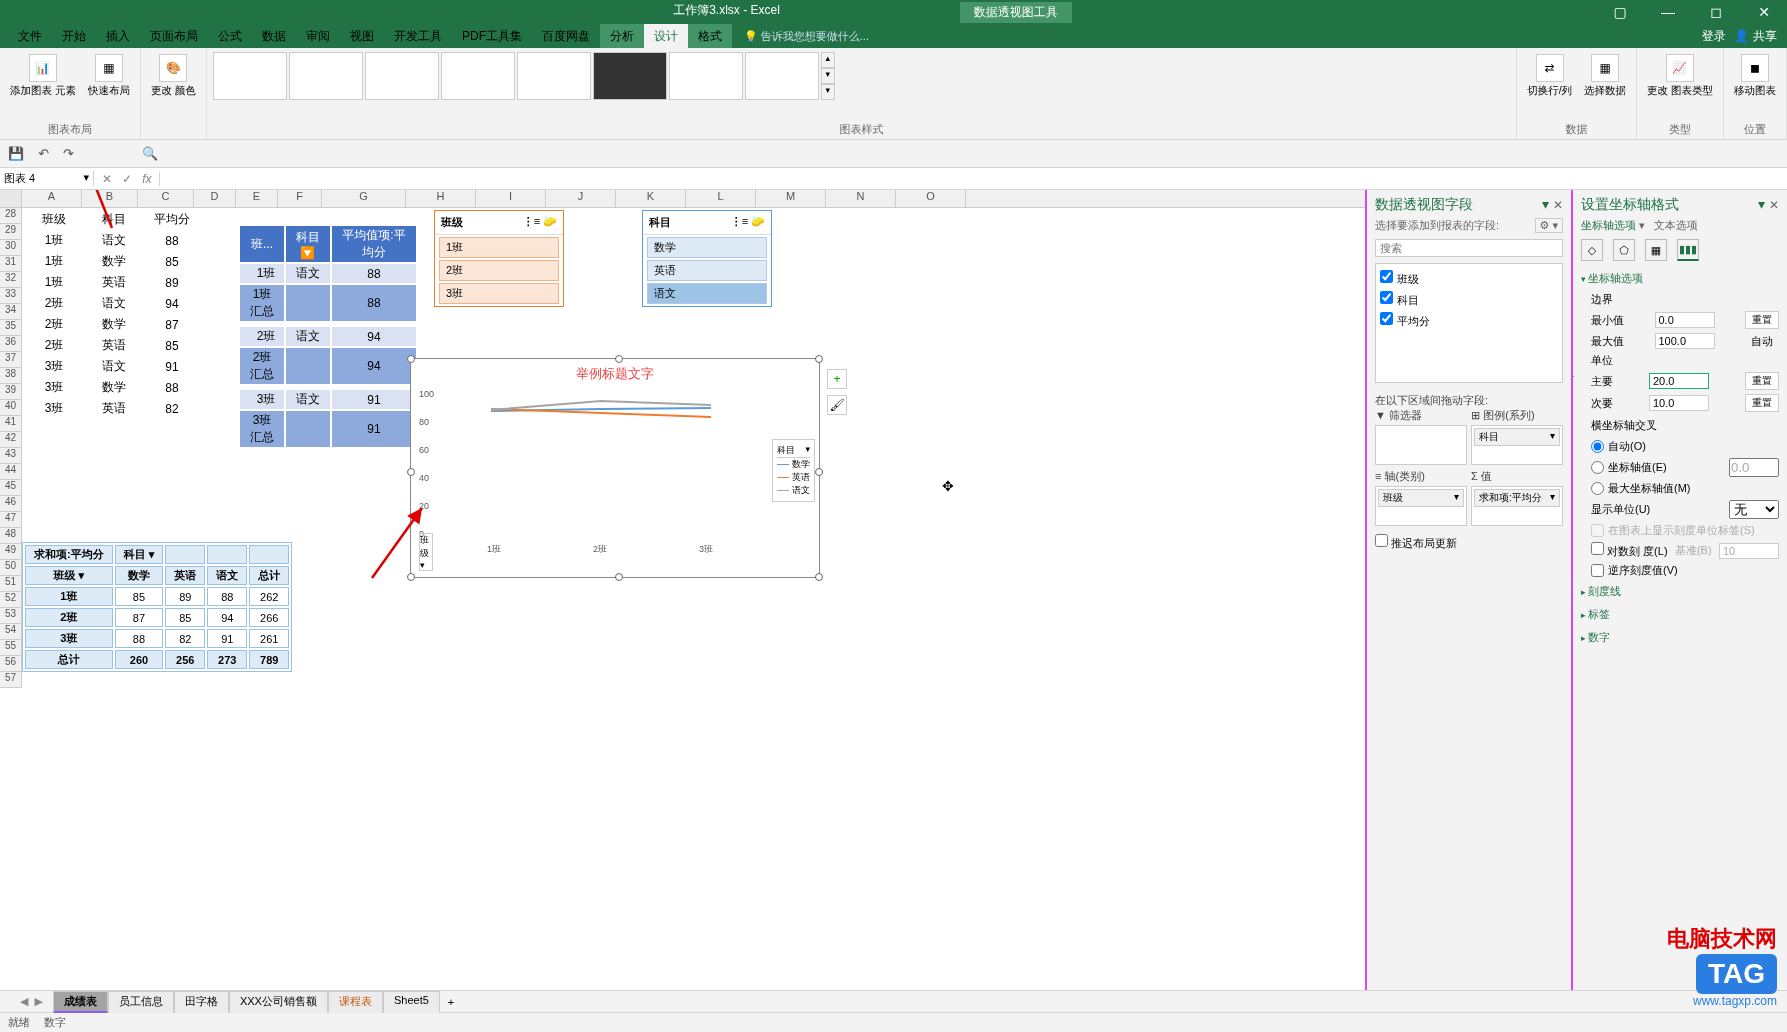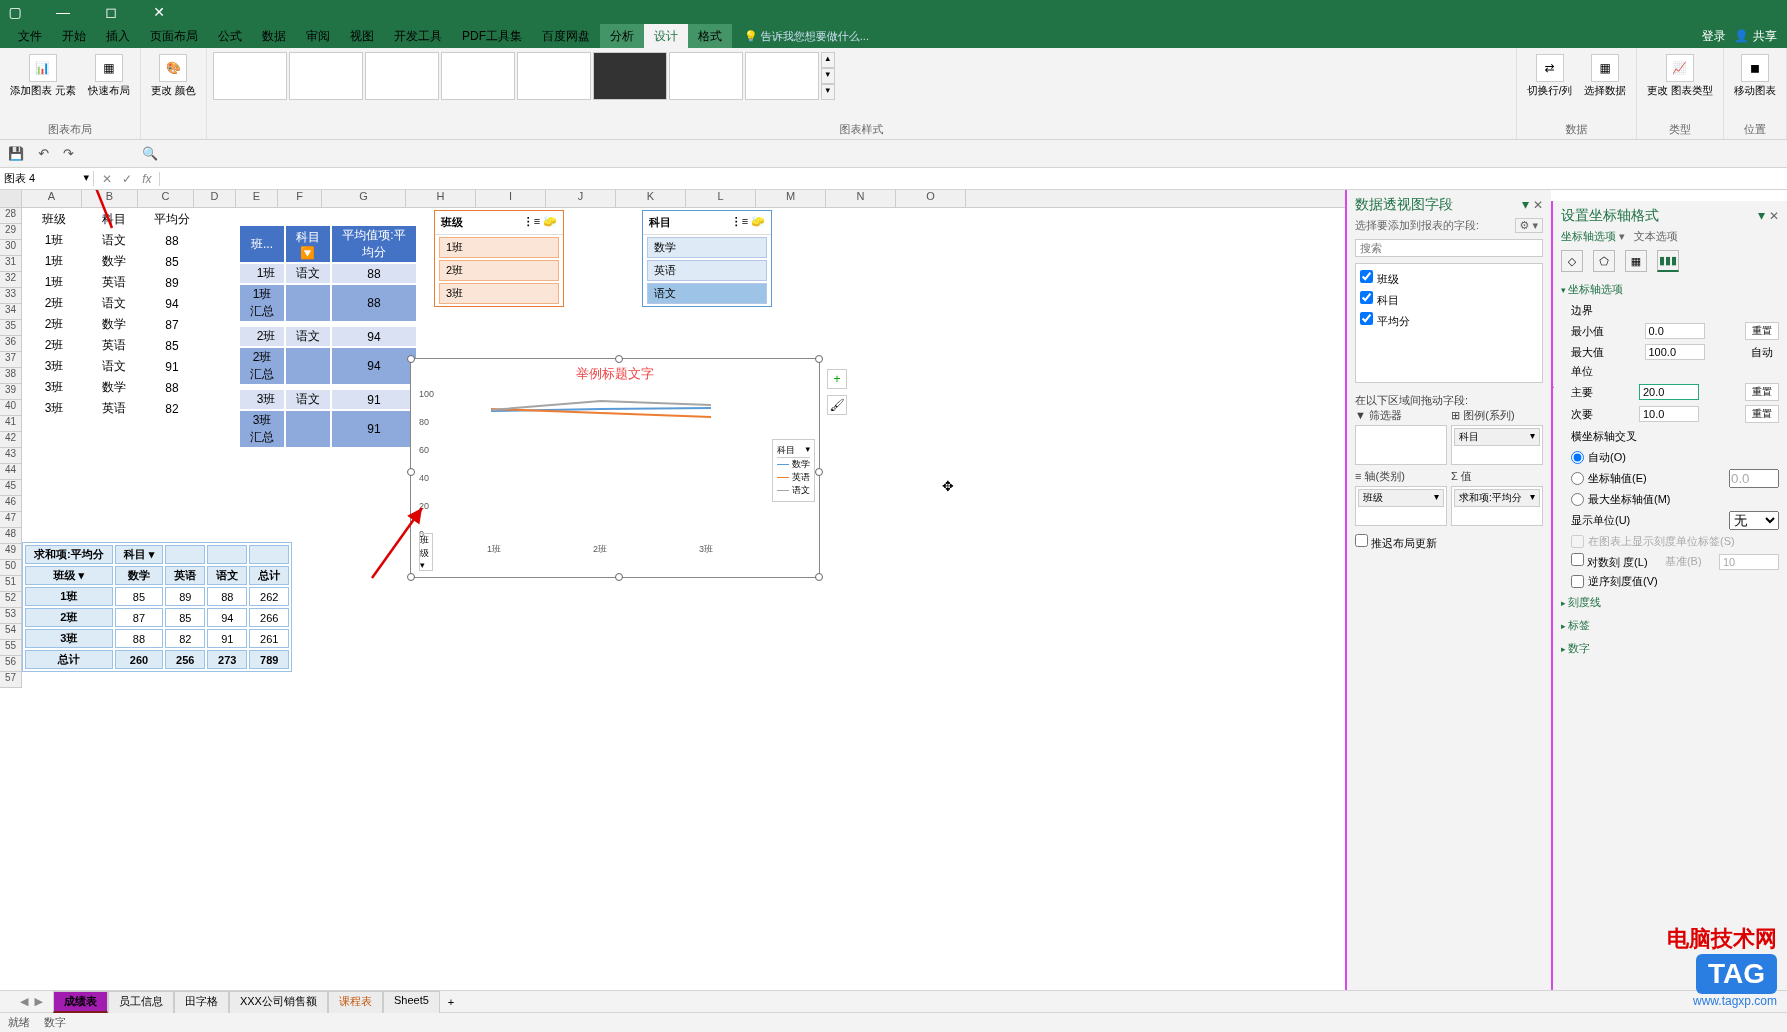--- a/index.html
+++ b/index.html
@@ -85,21 +85,21 @@
 .chart-side-btn{position:absolute;width:20px;height:20px;border:1px solid #ccc;background:#fff;text-align:center;line-height:18px;}
 
 
 .summary{position:absolute;border:1px solid #9bc2e6;}
 .summary td,.summary th{border:1px solid #9bc2e6;font-size:11px;padding:1px 8px;text-align:center;}
 .summary th{background:#ddebf7;}
 
 
 .right-panes{display:flex;}
 .pane { width: 206px; border-left: 2px solid #d946ef; background: #f3f3f3; padding: 6px 8px; font-size: 11px; overflow-y:auto;}
-.pane-wide{width:236px;margin-top:11px;}
+.pane-wide{width:216px;}
 .pane h3 { font-size: 14px; color: #217346; font-weight: normal; margin-bottom: 4px; display:flex;justify-content:space-between;}
 .pane h3 .x{color:#666;font-size:12px;cursor:pointer;}
 .pane-sub{display:flex;justify-content:space-between;font-size:11px;color:#666;margin-bottom:6px;}
 .search-box{width:100%;border:1px solid #ccc;padding:2px 4px;font-size:11px;margin-bottom:6px;}
 .field-item{padding:2px 0;}
 .field-item input{margin-right:4px;}
 .zone-label{font-size:11px;color:#444;}
 .zone{border:1px solid #ccc;background:#fff;min-height:40px;margin-top:2px;padding:2px;}
 .zone-chip{background:#f0f0f0;border:1px solid #ccc;padding:1px 4px;font-size:10px;display:flex;justify-content:space-between;}
 .zones-grid{display:grid;grid-template-columns:1fr 1fr;gap:4px;}
@@ -115,21 +115,21 @@
 .opt-row label{font-size:11px;}
 .opt-row input[type=text]{width:60px;border:1px solid #ccc;padding:1px 3px;font-size:11px;}
 .opt-row .reset{border:1px solid #ccc;padding:1px 6px;font-size:10px;background:#fff;}
 .opt-row input.active-input{border:1px solid #2a7;}
 .radio-row{display:flex;align-items:center;gap:4px;padding:2px 0;}
 .disabled{color:#aaa;}
 
 
 .sheet-bar { height: 22px; background: #f3f3f3; border-top: 1px solid #d4d4d4; display: flex; align-items: center; padding-left: 20px; gap: 0; font-size: 11px; }
 .sheet-tab { padding: 2px 10px; border: 1px solid #ccc; border-bottom:none; background: #ececec; cursor:pointer;}
-.sheet-tab.active { background: #a21caf; border-bottom: 2px solid #7f1d1d; font-weight:bold;}
+.sheet-tab.active { background: #a3a3a3; border-bottom: 2px solid #8b5cf6; font-weight:bold;}
 .sheet-tab.orange{color:#c55a11;}
 .sheet-nav{display:flex;gap:6px;color:#888;margin-right:10px;}
 
 
 .status-bar { height: 20px; background: #f3f3f3; border-top: 1px solid #d4d4d4; display: flex; align-items: center; padding: 0 8px; font-size: 11px; color: #555; }
 
 
 .watermark{position:absolute;right:10px;bottom:24px;text-align:right;}
 .watermark .t1{color:#d00;font-size:22px;font-weight:bold;}
 .watermark .t2{background:#2a7de1;color:#fff;font-size:28px;font-weight:bold;padding:4px 12px;border-radius:6px;display:inline-block;}
@@ -139,20 +139,24 @@
 .arrow{position:absolute;pointer-events:none;}
 .arrow svg{overflow:visible;}
 
 .col-w-A{width:60px;} .col-w-B{width:56px;} .col-w-C{width:56px;}
 .row-hh{height:16px;}
 </style>
 </head>
 <body>
 
 <div class="title-bar">
+  <div class="title-center">
+    <span class="title-name">工作簿3.xlsx - Excel</span>
+    <span style="background:#439467;padding:2px 14px;">数据透视图工具</span>
+  </div>
   <div class="title-right">
     <span class="win-btn">▢</span>
     <span class="win-btn">—</span>
     <span class="win-btn">◻</span>
     <span class="win-btn">✕</span>
   </div>
 </div>
 
 <div class="menu-bar">
   <div id="menu-tabs-holder" style="display: flex;">

